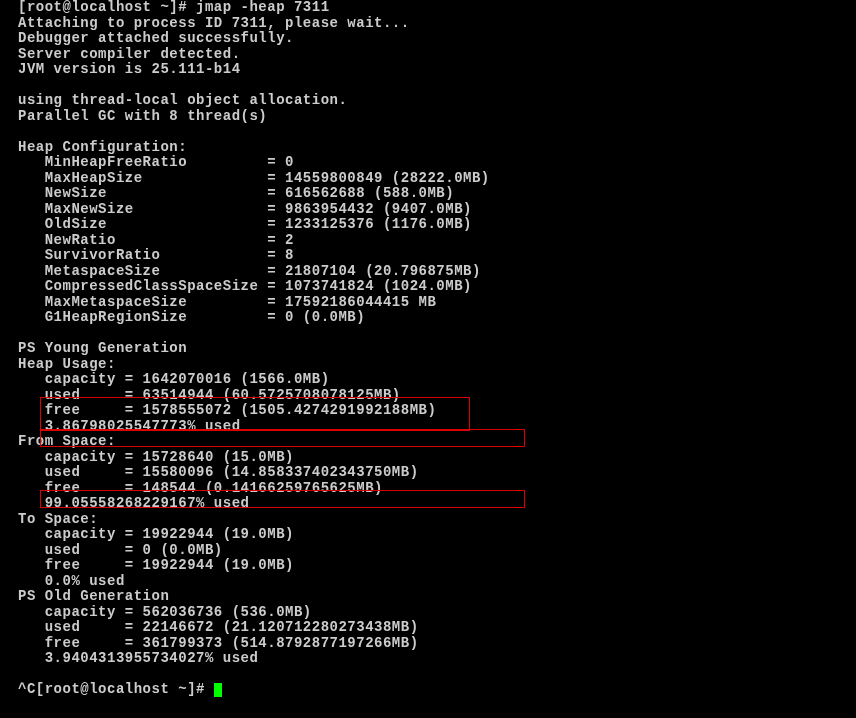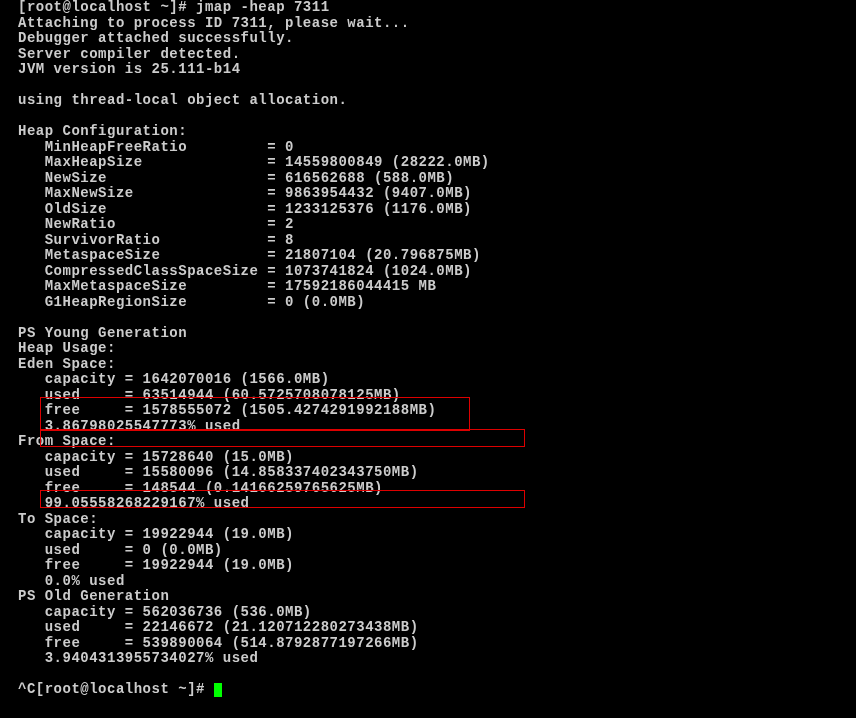--- a/index.html
+++ b/index.html
@@ -37,55 +37,55 @@
 <body>
 
 <div class="terminal">
   <div class="line">[root@localhost ~]# jmap -heap 7311</div>
   <div class="line">Attaching to process ID 7311, please wait...</div>
   <div class="line">Debugger attached successfully.</div>
   <div class="line">Server compiler detected.</div>
   <div class="line">JVM version is 25.111-b14</div>
   <div class="line">&nbsp;</div>
   <div class="line">using thread-local object allocation.</div>
+  <div class="line">Parallel GC with 8 thread(s)</div>
   <div class="line">&nbsp;</div>
   <div class="line">Heap Configuration:</div>
   <div class="line">   MinHeapFreeRatio         = 0</div>
   <div class="line">   MaxHeapSize              = 14559800849 (28222.0MB)</div>
   <div class="line">   NewSize                  = 616562688 (588.0MB)</div>
   <div class="line">   MaxNewSize               = 9863954432 (9407.0MB)</div>
   <div class="line">   OldSize                  = 1233125376 (1176.0MB)</div>
   <div class="line">   NewRatio                 = 2</div>
   <div class="line">   SurvivorRatio            = 8</div>
   <div class="line">   MetaspaceSize            = 21807104 (20.796875MB)</div>
   <div class="line">   CompressedClassSpaceSize = 1073741824 (1024.0MB)</div>
   <div class="line">   MaxMetaspaceSize         = 17592186044415 MB</div>
   <div class="line">   G1HeapRegionSize         = 0 (0.0MB)</div>
   <div class="line">&nbsp;</div>
   <div class="line">PS Young Generation</div>
   <div class="line">Heap Usage:</div>
-  <div class="line">Eden Space:</div>
   <div class="line">   capacity = 1642070016 (1566.0MB)</div>
   <div class="line">   used     = 63514944 (60.5725708078125MB)</div>
   <div class="line">   free     = 1578555072 (1505.4274291992188MB)</div>
   <div class="line">   3.86798025547773% used</div>
   <div class="line">From Space:</div>
   <div class="line">   capacity = 15728640 (15.0MB)</div>
   <div class="line">   used     = 15580096 (14.858337402343750MB)</div>
   <div class="line">   free     = 148544 (0.14166259765625MB)</div>
   <div class="line">   99.05558268229167% used</div>
   <div class="line">To Space:</div>
   <div class="line">   capacity = 19922944 (19.0MB)</div>
   <div class="line">   used     = 0 (0.0MB)</div>
   <div class="line">   free     = 19922944 (19.0MB)</div>
   <div class="line">   0.0% used</div>
   <div class="line">PS Old Generation</div>
   <div class="line">   capacity = 562036736 (536.0MB)</div>
   <div class="line">   used     = 22146672 (21.120712280273438MB)</div>
-  <div class="line">   free     = 539890064 (514.8792877197266MB)</div>
+  <div class="line">   free     = 361799373 (514.8792877197266MB)</div>
   <div class="line">   3.9404313955734027% used</div>
   <div class="line">&nbsp;</div>
   <div class="line"><span>^C[root@localhost ~]# </span><span class="cursor"></span></div>
 
   <div class="highlight" style="top:397px;left:40px;width:428px;height:32px;"></div>
   <div class="highlight" style="top:429px;left:40px;width:483px;height:16px;"></div>
   <div class="highlight" style="top:490px;left:40px;width:483px;height:16px;"></div>
 </div>
 
 </body></html>

